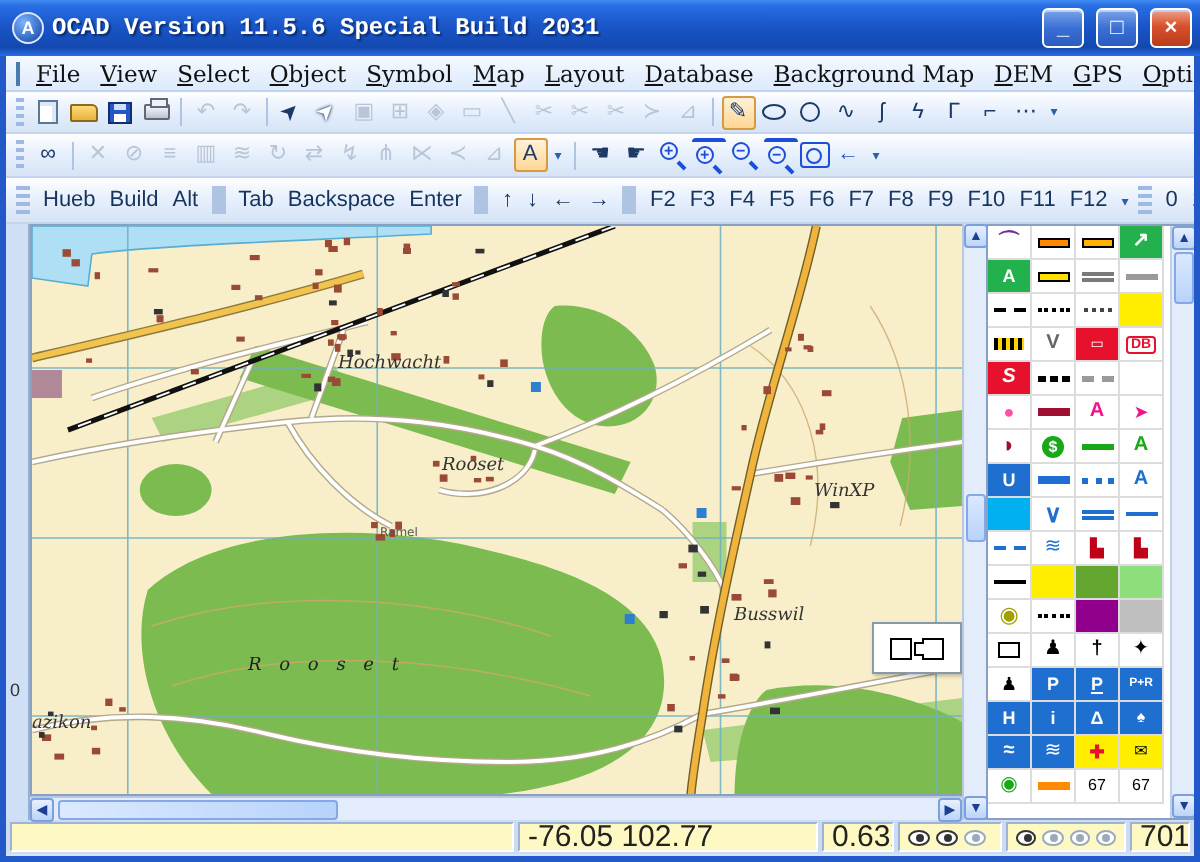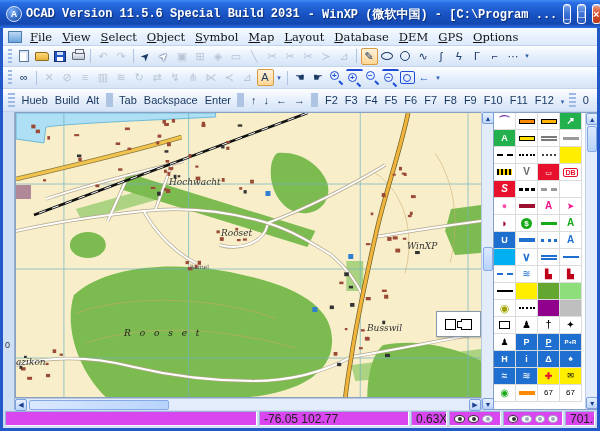--- a/index.html
+++ b/index.html
@@ -94,55 +94,55 @@
   .pcell{width:22px;height:17px;border-right:1px solid #dcdcdc;border-bottom:1px solid #dcdcdc;background:#fff;
     display:flex;align-items:center;justify-content:center;overflow:hidden}
   .pch{font-size:10px;line-height:1;display:inline-flex;align-items:center;justify-content:center}
   .pline{display:none}
   .pscroll{width:12px;position:relative;background:#e2ecfa;border-left:1px solid #c0d0e8}
   .pscroll .up{position:absolute;top:0;left:0}
   .pscroll .down{position:absolute;bottom:0;left:0}
   .pscroll .sthumb{position:absolute;top:13px;left:1px;width:10px;height:26px;background:linear-gradient(180deg,#dbe9ff,#b7d3fb)}
   
   .statusbar{height:17px;background:#cddcf2;display:flex;align-items:stretch;gap:2px;padding:1px 2px;flex:0 0 auto}
-  .spanel{border:1px solid #9db4d4;border-right-color:#fff;border-bottom-color:#fff;background:#d946ef;
-    display:flex;align-items:center;padding:0 4px;font-size:12px;color:#222;white-space:nowrap;overflow:hidden}
+  .spanel{border:1px solid #9db4d4;border-right-color:#fff;border-bottom-color:#fff;background:#fef9c3;
+    display:flex;align-items:center;padding:0 4px;font-size:15px;color:#222;white-space:nowrap;overflow:hidden}
   .sp1{flex:1}.sp2{width:150px}.sp3{width:163px}.sp4{width:36px}.sp5{width:52px;gap:3px}.sp6{width:60px;gap:3px}.sp7{width:30px}
   .eye{width:11px;height:8px;border:1px solid #333;border-radius:50%;position:relative;display:inline-block;background:#fff}
   .eye::after{content:"";position:absolute;width:4px;height:4px;border-radius:50%;background:#333;top:1px;left:2.5px}
   .eye.off{border-color:#9aaabb}
   .eye.off::after{background:#9aaabb}
 </style>
 </head>
 <body>
 
 <div class="win">
 
   <div class="titlebar">
     <span class="applogo">A</span>
     <span class="tttl">OCAD Version 11.5.6  Special Build 2031</span>
     <span class="tspacer"></span>
-    <span class="tttl">- WinXP (微软中国) - [C:\Program ...</span>
     <span class="wbtn">_</span>
     <span class="wbtn">□</span>
     <span class="wbtn close">×</span>
   </div>
 
   <div class="content">
 
     <div class="menubar">
       <span class="mdiicon"></span>
       <span class="mnu"><span class="mnu-label"><u>F</u>ile</span></span>
         <span class="mnu"><span class="mnu-label"><u>V</u>iew</span></span>
         <span class="mnu"><span class="mnu-label"><u>S</u>elect</span></span>
         <span class="mnu"><span class="mnu-label"><u>O</u>bject</span></span>
         <span class="mnu"><span class="mnu-label"><u>S</u>ymbol</span></span>
         <span class="mnu"><span class="mnu-label"><u>M</u>ap</span></span>
         <span class="mnu"><span class="mnu-label"><u>L</u>ayout</span></span>
         <span class="mnu"><span class="mnu-label"><u>D</u>atabase</span></span>
+        <span class="mnu"><span class="mnu-label"><u>B</u>ackground Map</span></span>
         <span class="mnu"><span class="mnu-label"><u>D</u>EM</span></span>
         <span class="mnu"><span class="mnu-label"><u>G</u>PS</span></span>
         <span class="mnu"><span class="mnu-label"><u>O</u>ptions</span></span>
 
     </div>
 
     <div class="tb tb1">
       <span class="tbslot grip">
           <i class="g"></i>
         </span>
@@ -540,21 +540,21 @@
                 <rect x="169.9" y="148.0" width="3.3" height="3.1" fill="#9b4a36"></rect>
                 <rect x="172.2" y="154.1" width="4.7" height="3.2" fill="#9b4a36"></rect>
                 <rect x="179.2" y="151.7" width="2.8" height="3.8" fill="#9b4a36"></rect>
               </g>
           </svg>
 
           <div>
             <span class="mlabel lbl" style=";left:153px;top:64px">Hochwacht</span>
               <span class="mlabel lbl" style=";left:205px;top:115px">Rooset</span>
               <span class="mlabel lbl" style=";left:391px;top:128px">WinXP</span>
-              <span class="mlabel lbl" style=";left:351px;top:210px">Busswil</span>
+              <span class="mlabel lbl" style=";left:351px;top:190px">Busswil</span>
               <span class="mlabel lblForest" style=";left:108px;top:215px">R o o s e t</span>
               <span class="mlabel lbl" style=";left:0px;top:244px">azikon</span>
               <span class="mlabel lblTiny" style=";left:174px;top:150px">Ramel</span>
           </div>
 
           <div class="popup">
             <span class="bshape1"></span>
             <span class="bshape2"></span>
           </div>
         </div>

